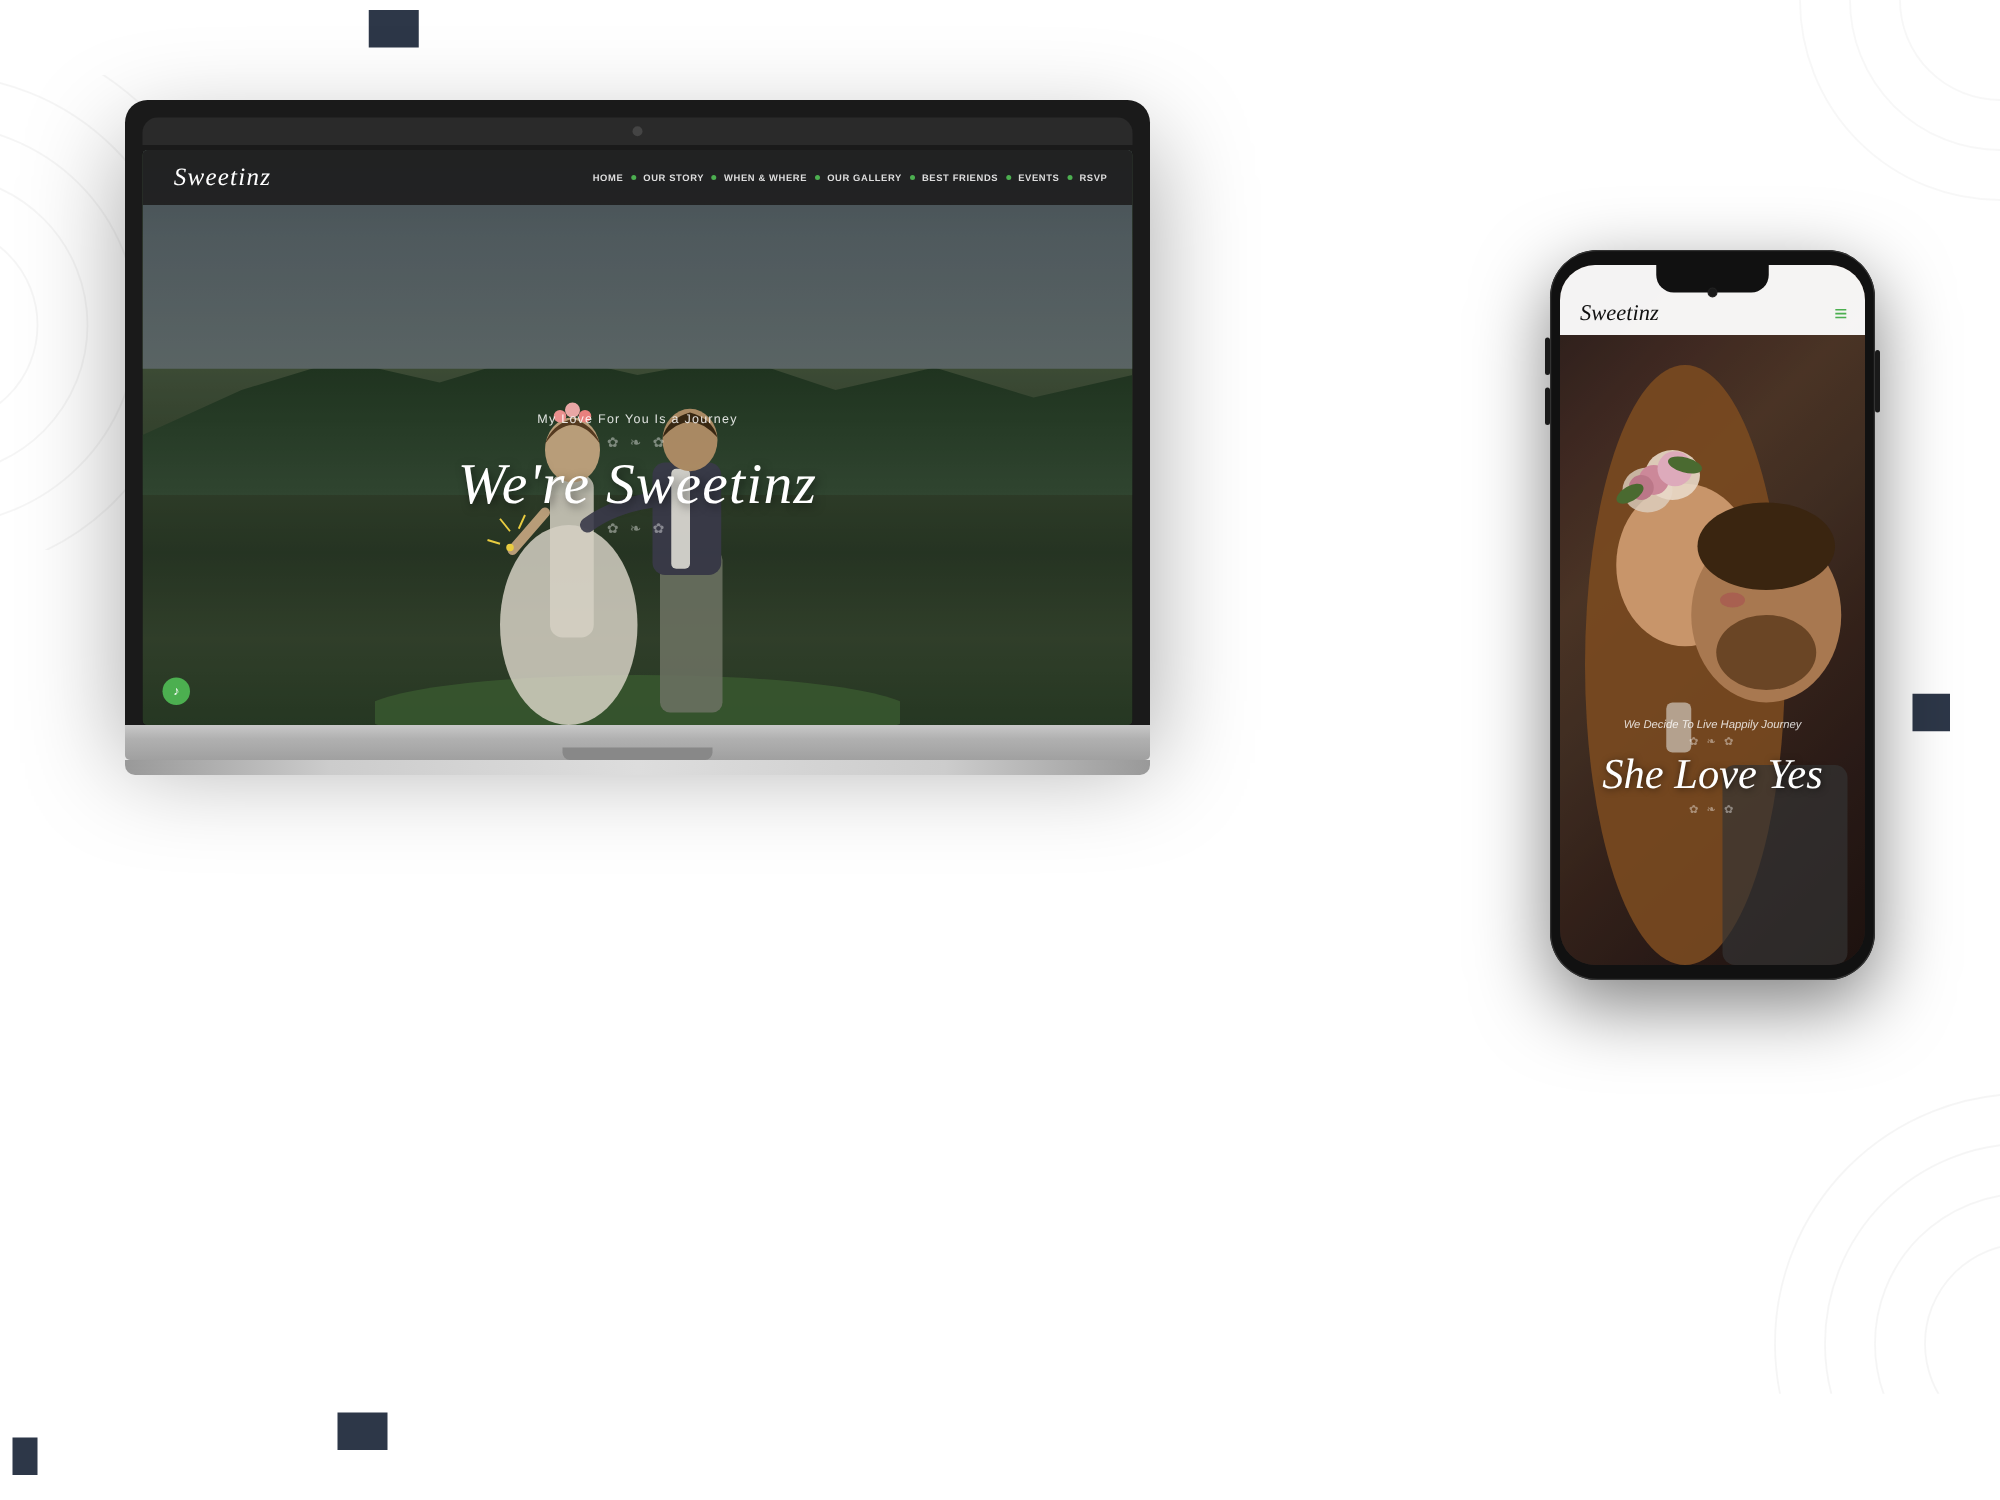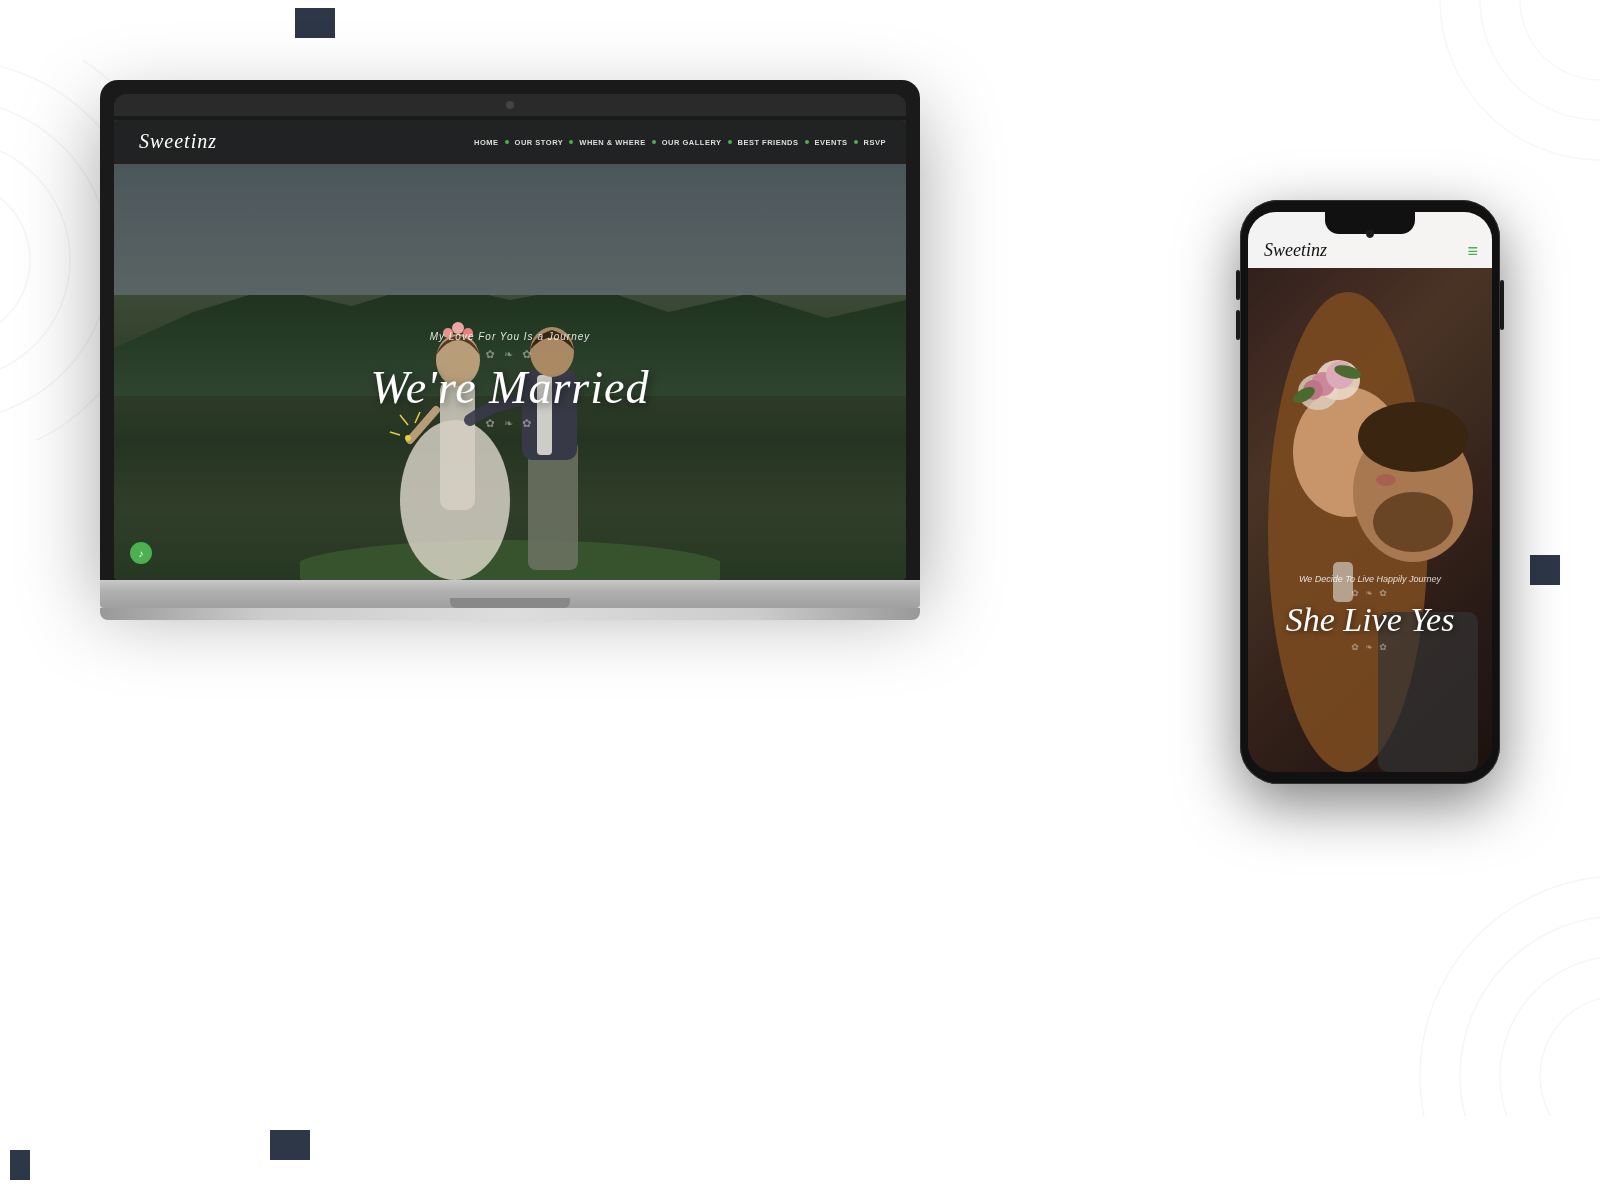--- a/index.html
+++ b/index.html
@@ -205,21 +205,20 @@
       left: 50%;
       transform: translate(-50%, -50%);
       text-align: center;
       z-index: 5;
       margin-top: 30px;
     }
 
     .hero-subtitle {
       color: rgba(255,255,255,0.85);
       font-size: 10px;
-      font-style: italic;
       letter-spacing: 1px;
       margin-bottom: 6px;
     }
 
     .hero-title {
       font-family: 'Georgia', serif;
       color: #fff;
       font-size: 46px;
       font-style: italic;
       font-weight: 300;
@@ -542,21 +541,21 @@
             <span class="nav-dot"></span>
             <span class="nav-link">EVENTS</span>
             <span class="nav-dot"></span>
             <span class="nav-link">RSVP</span>
           </div>
         </div>
 
         <div class="hero-text">
           <div class="hero-subtitle">My Love For You Is a Journey</div>
           <div style="color:rgba(255,255,255,0.4);font-size:11px;margin-bottom:4px;letter-spacing:3px;">✿ ❧ ✿</div>
-          <div class="hero-title">We're Married</div>
+          <div class="hero-title">We're Sweetinz</div>
           <div style="color:rgba(255,255,255,0.4);font-size:11px;margin-top:6px;letter-spacing:3px;">✿ ❧ ✿</div>
         </div>
 
         <div class="music-btn">
           <span class="music-btn-icon">♪</span>
         </div>
       </div>
     </div>
   </div>
   <div class="laptop-base"></div>
@@ -622,19 +621,19 @@
             <svg width="80" height="22" viewBox="0 0 80 22">
               <text x="2" y="18" font-family="Georgia, serif" font-style="italic" font-size="18" fill="#111">Sweetinz</text>
             </svg>
           </div>
           <div class="phone-hamburger">≡</div>
         </div>
 
         <div class="phone-hero-text">
           <div class="phone-hero-subtitle">We Decide To Live Happily Journey</div>
           <div style="color:rgba(255,255,255,0.4);font-size:9px;margin-bottom:3px;letter-spacing:2px;">✿ ❧ ✿</div>
-          <div class="phone-hero-title">She Live Yes</div>
+          <div class="phone-hero-title">She Love Yes</div>
           <div style="color:rgba(255,255,255,0.4);font-size:9px;margin-top:4px;letter-spacing:2px;">✿ ❧ ✿</div>
         </div>
       </div>
     </div>
   </div>
 </div>
 
 </body></html>

